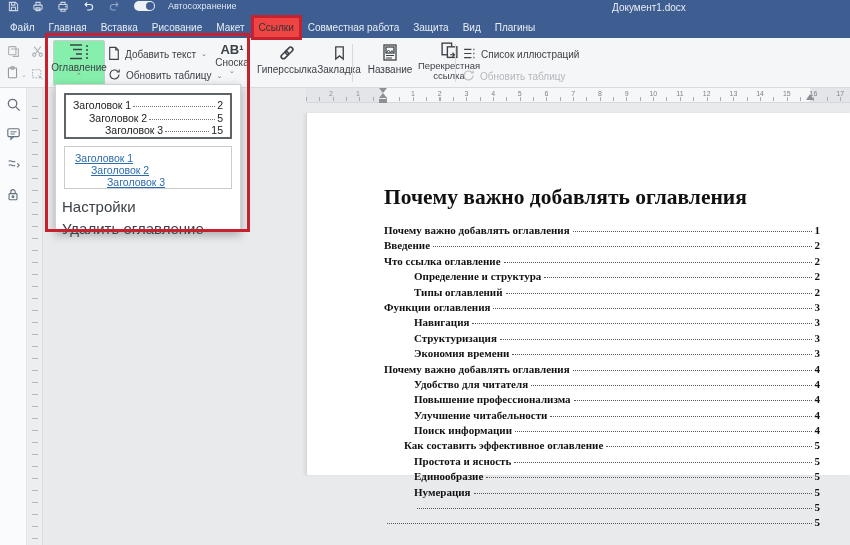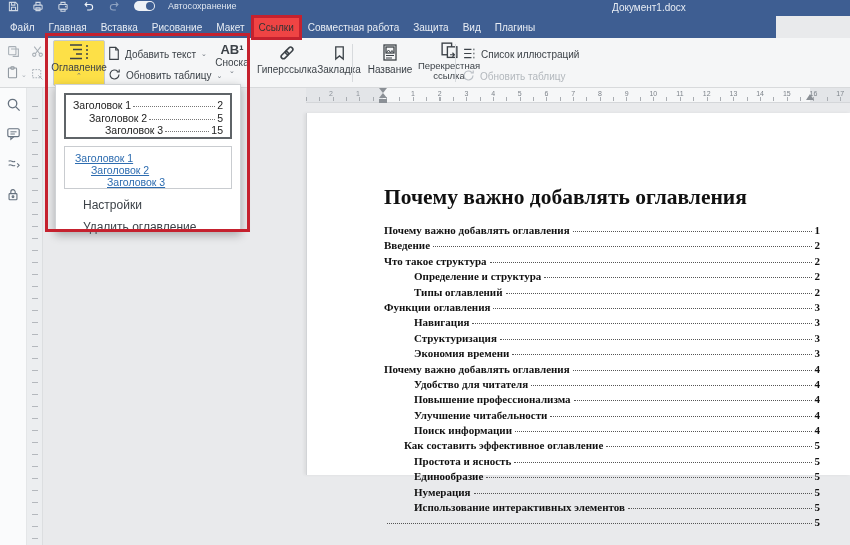--- a/index.html
+++ b/index.html
@@ -9,45 +9,45 @@
   
   .titlebar{position:absolute;left:0;top:0;width:850px;height:16px;background:#3e5e92;z-index:5}
   .qat{position:absolute;left:8px;top:1px;height:14px;display:flex;align-items:flex-start;gap:13px}
   .qat svg{display:block}
   .toggle{width:21px;height:10px;background:#edf1f6;border-radius:5px;position:relative}
   .toggle::after{content:"";position:absolute;right:1px;top:1px;width:8px;height:8px;border-radius:50%;background:#3e5e92}
   .autosave-label{color:#dfe6f0;font-size:9px}
   .doc-title{position:absolute;left:612px;top:2px;color:#e8edf4;font-size:10px}
 
   
-  .menubar{position:absolute;left:0;top:16px;width:776px;height:22px;background:#3e5e92;display:flex;align-items:center;padding-left:3px;z-index:6}
+  .menubar{position:absolute;left:0;top:16px;width:850px;height:22px;background:#3e5e92;display:flex;align-items:center;padding-left:3px;z-index:6}
   .tab{color:#e8edf4;font-size:10px;padding:4px 5px;margin:0 2px;white-space:nowrap}
   .tab.active{background:#ef4444;color:#333;box-shadow:0 0 0 3px #c5212e}
 
   
   .ribbon{position:absolute;left:0;top:38px;width:850px;height:50px;background:#f5f6f7;border-bottom:1px solid #d8dadc;z-index:4}
   .rdiv{position:absolute;top:6px;height:38px;width:1px;background:#d7dadd}
   .rbtn{position:absolute;display:flex;flex-direction:column;align-items:center;color:#3c4248;font-size:10px;text-align:center}
   .rbtn .chev{font-size:7px;color:#6b737c;line-height:5px}
   .hrow{position:absolute;display:flex;align-items:center;gap:5px;color:#3c4248;font-size:10px;white-space:nowrap}
   .hrow .chev{font-size:7px;color:#6b737c}
   .disabled, .disabled *{color:#b3b8bd !important;stroke:#b9bec4 !important}
-  .toc-btn{left:53px;top:2px;width:52px;height:46px;background:#fde047;border:1px solid #c8ccd0;border-radius:2px;justify-content:flex-start;padding-top:2px}
+  .toc-btn{left:53px;top:2px;width:52px;height:46px;background:#86efac;border:1px solid #c8ccd0;border-radius:2px;justify-content:flex-start;padding-top:2px}
   .ab-glyph{font-size:13px;font-weight:bold;color:#3c4248;line-height:15px}
   .clip{position:absolute}
   .mini-chev{position:absolute;font-size:7px;color:#a8afb6}
 
   
   .toc-dropdown{position:absolute;left:55px;top:84px;width:186px;height:148px;background:#fff;border:1px solid #cfd2d5;box-shadow:0 3px 9px rgba(0,0,0,.28);z-index:30}
   .preview-box1{position:absolute;left:8px;top:8px;width:168px;height:46px;border:2px solid #5f6468;padding:4px 7px;font-size:10.5px;color:#222}
   .pv-row{display:flex;align-items:baseline;line-height:12.5px}
   .pv-dots{flex:1;border-bottom:1px dotted #777;margin:0 2px;transform:translateY(-2px)}
   .preview-box2{position:absolute;left:8px;top:61px;width:168px;height:43px;border:1px solid #c9ccd0;padding:5px 10px;font-size:10.5px}
   .pv-link{display:block;line-height:12px;color:#2d6cb0;text-decoration:underline}
-  .dd-item{position:absolute;left:27px;font-size:12px;color:#3c4248}
+  .dd-item{position:absolute;left:6px;font-size:15px;color:#3c4248}
   .dd-settings{top:113px}
   .dd-remove{top:135px}
 
   
   .red-box{position:absolute;left:45px;top:33px;width:205px;height:199px;border:3px solid #c5212e;z-index:40;pointer-events:none}
 
   
   .side-toolbar{position:absolute;left:0;top:88px;width:27px;height:457px;background:#fafbfc;border-right:1px solid #e4e6e8;z-index:3}
   .side-icon{position:absolute;left:6px}
   .v-ruler{position:absolute;left:27px;top:88px;width:16px;height:457px;background:#eceef0;border-right:1px solid #dcdee0;z-index:2}
@@ -363,21 +363,21 @@
         <span>1</span>
       </div>
 
       <div class="toc-row" style="padding-left: 0px;">
         <span>Введение</span>
         <span class="toc-dots"></span>
         <span>2</span>
       </div>
 
       <div class="toc-row" style="padding-left: 0px;">
-        <span>Что такое структура</span>
+        <span>Что ссылка оглавление</span>
         <span class="toc-dots"></span>
         <span>2</span>
       </div>
 
       <div class="toc-row" style="padding-left: 30px;">
         <span>Определение и структура</span>
         <span class="toc-dots"></span>
         <span>2</span>
       </div>
 
@@ -459,21 +459,20 @@
         <span>5</span>
       </div>
 
       <div class="toc-row" style="padding-left: 30px; text-align: right;">
         <span>Нумерация</span>
         <span class="toc-dots"></span>
         <span>5</span>
       </div>
 
       <div class="toc-row" style="padding-left: 30px;">
-        <span>Использование интерактивных элементов</span>
         <span class="toc-dots"></span>
         <span>5</span>
       </div>
 
       <div class="toc-row" style="padding-left: 0px;">
         <span class="toc-dots"></span>
         <span>5</span>
       </div>
 
   </div>

